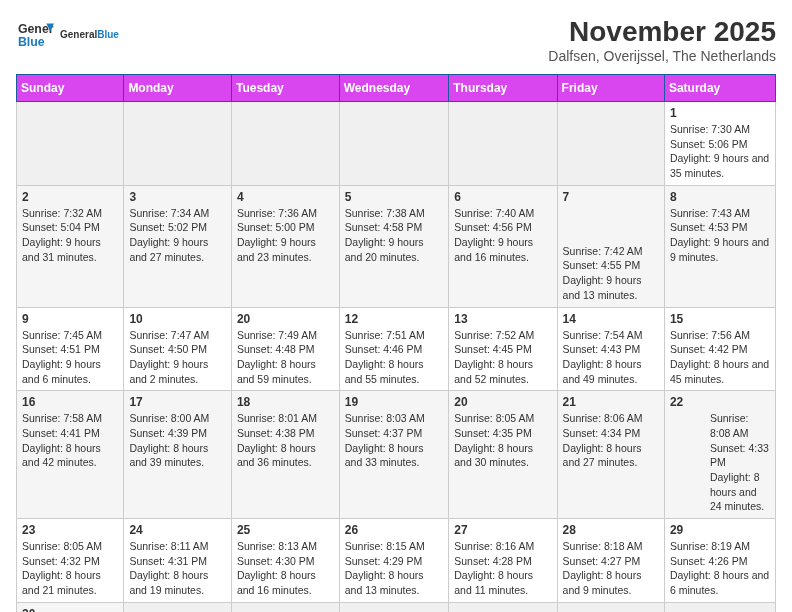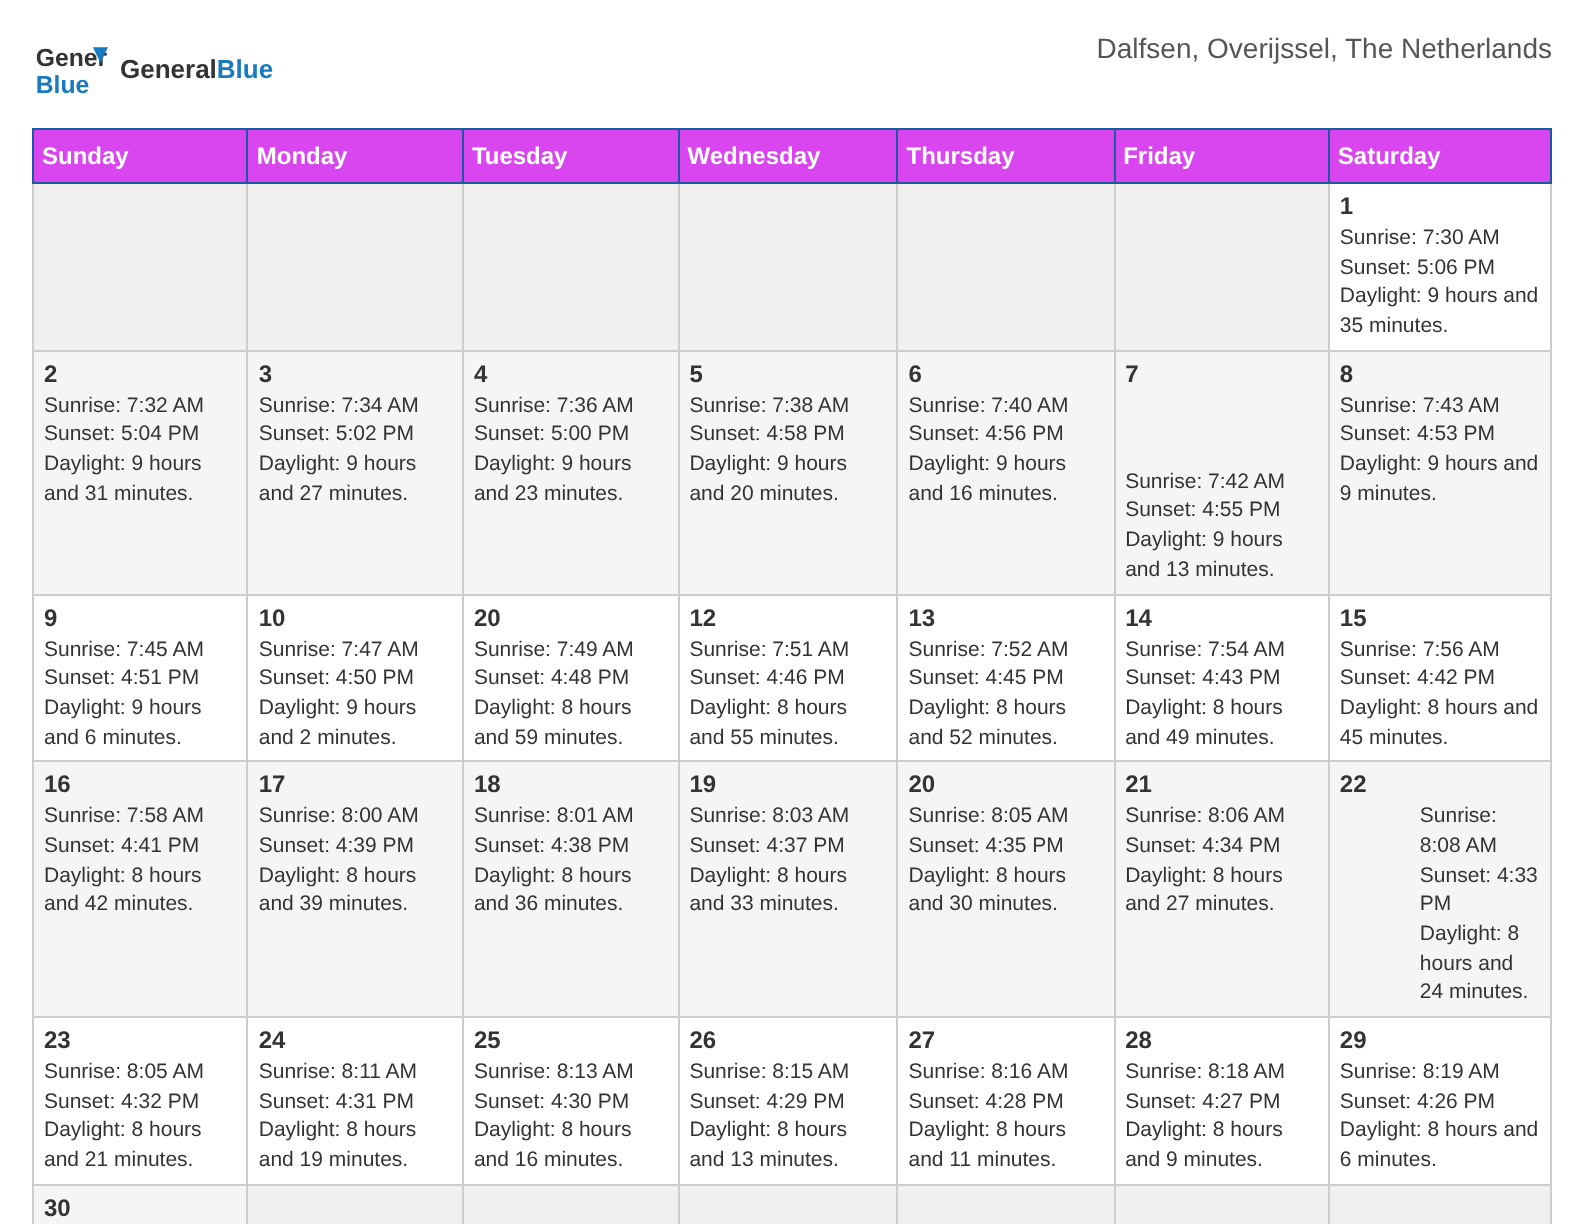--- a/index.html
+++ b/index.html
@@ -85,26 +85,27 @@
 <body>
 
 <div class="header">
   <div class="logo">
     <svg class="logo-icon" viewBox="0 0 40 40" xmlns="http://www.w3.org/2000/svg">
       <text x="2" y="18" font-size="13" font-weight="bold" fill="#333" font-family="Arial">General</text>
       <text x="2" y="32" font-size="13" font-weight="bold" fill="#1a7abf" font-family="Arial">Blue</text>
       <polygon points="32,8 40,8 36,16" fill="#1a7abf"></polygon>
     </svg>
     <div>
-      <div style="font-size:13px;font-weight:bold;color:#333;line-height:1.2;">
+      <div style="font-size:10px;font-weight:bold;color:#333;line-height:1.2;">
         <span style="color:#333;">General</span><span style="color:#1a7abf;">Blue</span>
       </div>
     </div>
   </div>
   <div class="title-block">
+    <div class="month-title">November 2025</div>
     <div class="subtitle">Dalfsen, Overijssel, The Netherlands</div>
   </div>
 </div>
 
 <table class="calendar">
   <thead>
     <tr>
     <th>Sunday</th>
         <th>Monday</th>
         <th>Tuesday</th>

